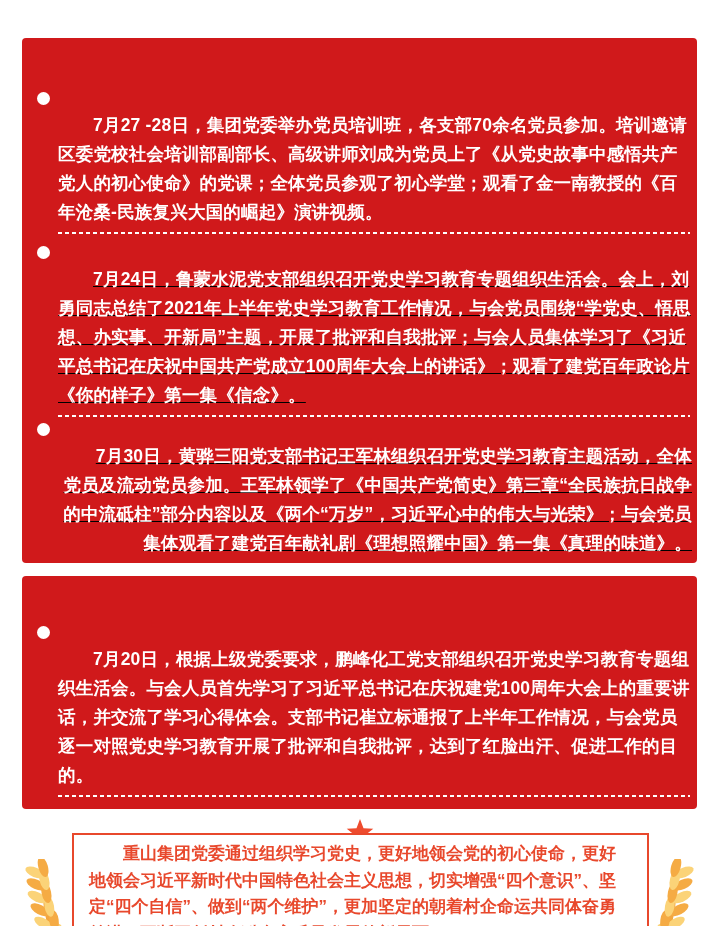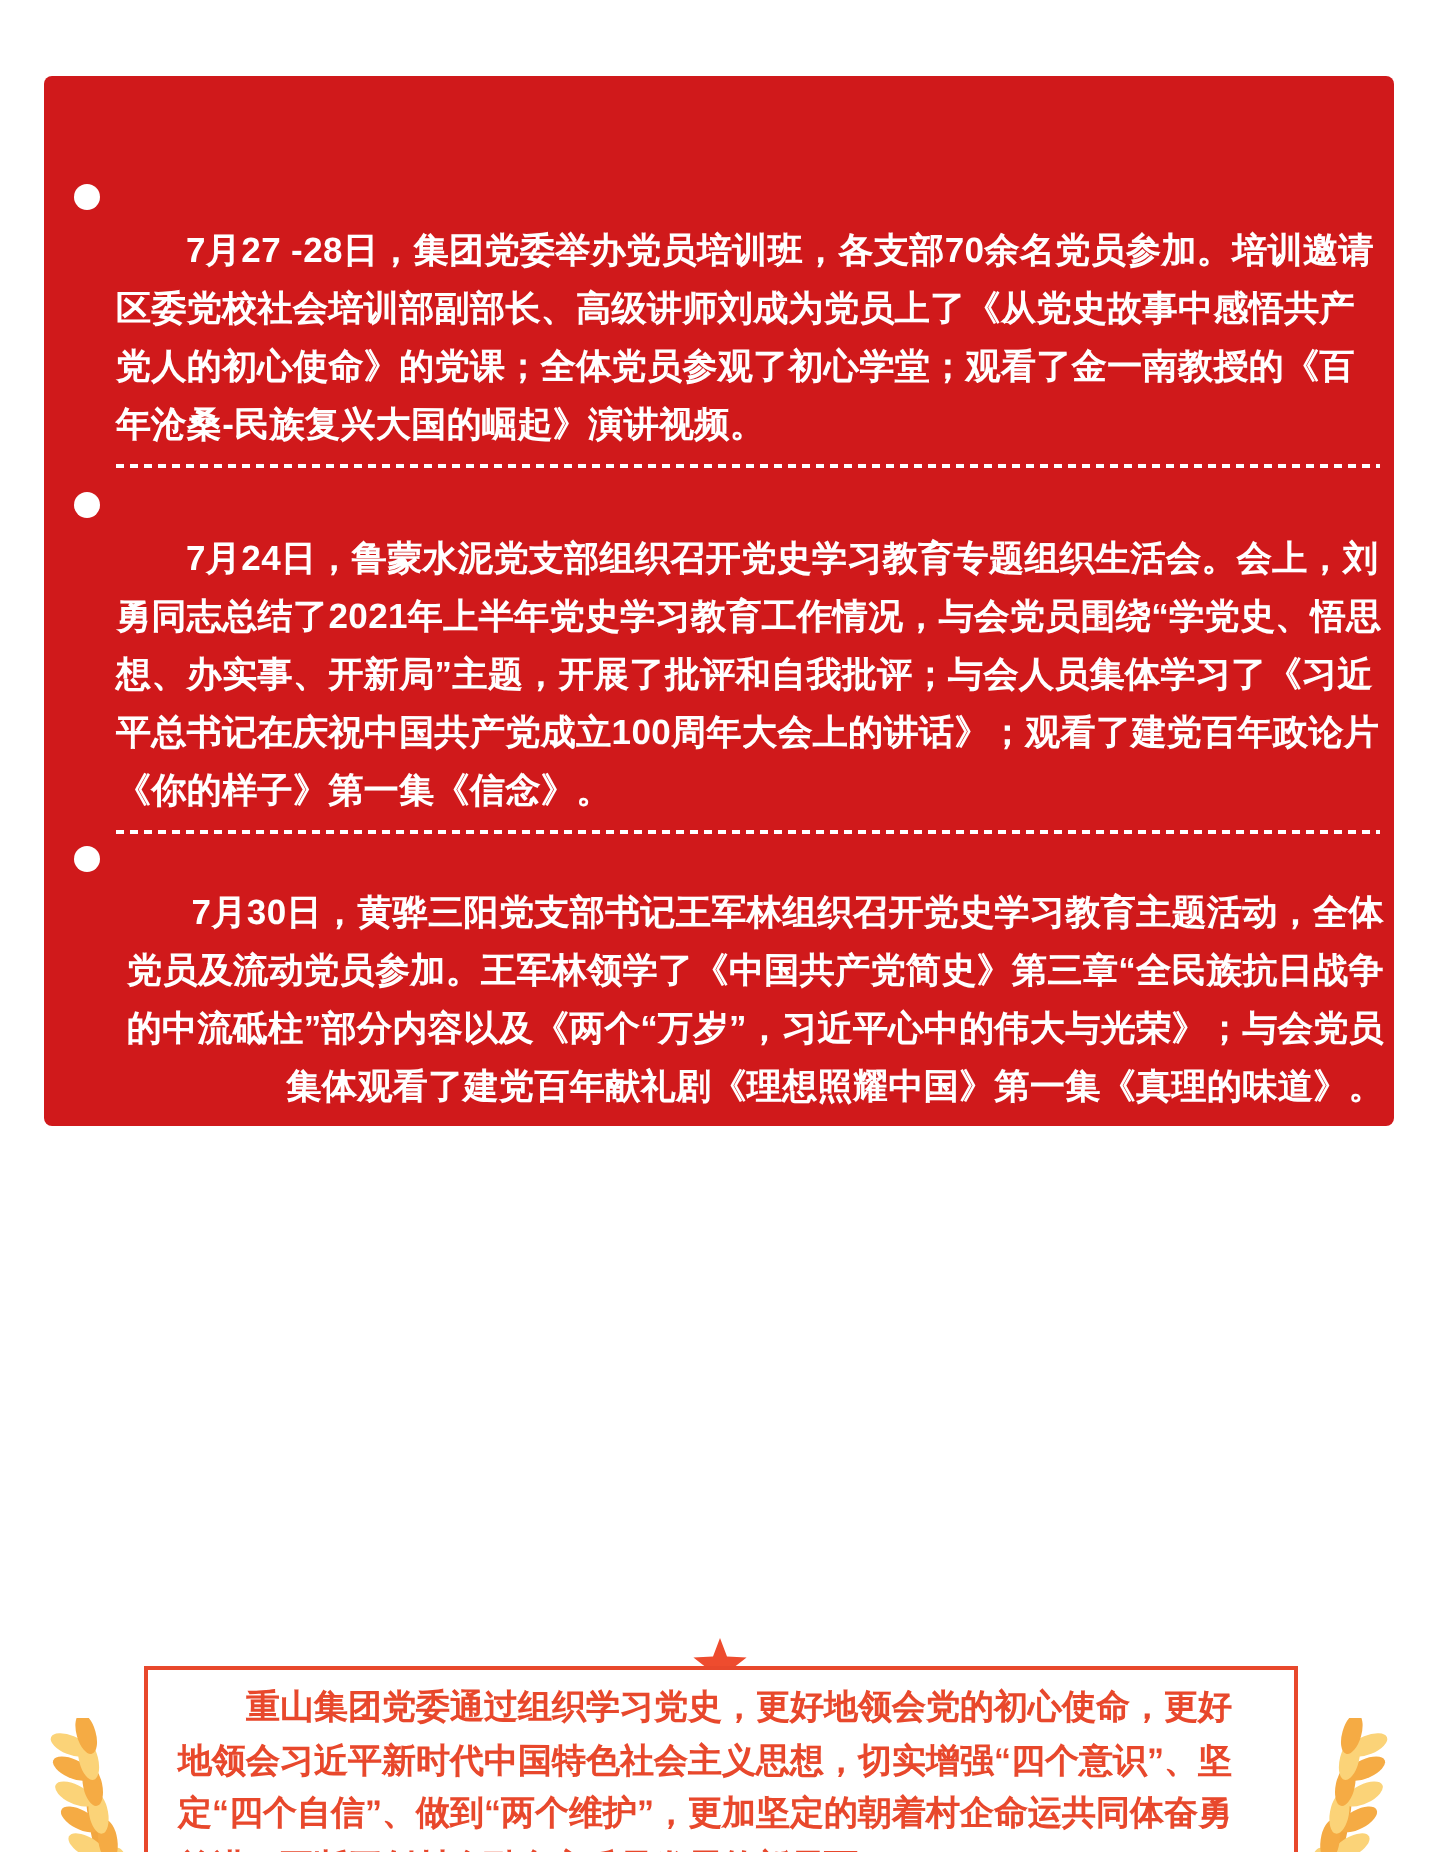--- a/index.html
+++ b/index.html
@@ -8,21 +8,21 @@
     font-family:"Liberation Sans", sans-serif; overflow:hidden;margin-top:33px;
   }
   .red-block {
     position:absolute; left:22px; width:675px; background:#d0191b;
     border-radius:4px; box-sizing:border-box;
   }
   .block-a { top:5px;   height:525px; padding-top:54px; }
   .block-b { top:543px; height:233px; padding-top:50px; }
 
   .entry { margin-left:15px; margin-right:9px; }
-  .entry + .entry { margin-top:12px; }
+  .entry + .entry { margin-top:12px;text-decoration:underline; }
   .block-a .entry.tight { margin-top:6px;text-align:right; }
 
   .bullet {
     display:block; width:13px; height:13px; border-radius:50%;
     background:#ffffff;
   }
   .entry-text {
     margin:6px 0 0 21px; width:634px;
     color:#ffffff; font-weight:bold; font-size:17.5px; line-height:29px;
     text-indent:2em; letter-spacing:0.2px; word-break:break-all;
@@ -67,20 +67,29 @@
     </div>
 
     <div class="entry tight">
       <span class="bullet"></span>
       <p class="entry-text">7月30日，黄骅三阳党支部书记王军林组织召开党史学习教育主题活动，全体党员及流动党员参加。王军林领学了《中国共产党简史》第三章“全民族抗日战争的中流砥柱”部分内容以及《两个“万岁”，习近平心中的伟大与光荣》；与会党员集体观看了建党百年献礼剧《理想照耀中国》第一集《真理的味道》。</p>
       <div class="dashed"></div>
     </div>
 
   </div>
 
+  <div class="red-block block-b">
+
+    <div class="entry">
+      <span class="bullet"></span>
+      <p class="entry-text">7月20日，根据上级党委要求，鹏峰化工党支部组织召开党史学习教育专题组织生活会。与会人员首先学习了习近平总书记在庆祝建党100周年大会上的重要讲话，并交流了学习心得体会。支部书记崔立标通报了上半年工作情况，与会党员逐一对照党史学习教育开展了批评和自我批评，达到了红脸出汗、促进工作的目的。</p>
+      <div class="dashed"></div>
+    </div>
+
+  </div>
 
   <svg class="star-icon" width="28" height="27" viewBox="0 0 28 27">
     <polygon points="14,0 17.5,9.2 27.3,9.7 19.6,15.8 22.2,25.3 14,19.9 5.8,25.3 8.4,15.8 0.7,9.7 10.5,9.2" fill="#ee4c2e"></polygon>
   </svg>
 
   <div class="summary-box">
     <p class="summary-text">重山集团党委通过组织学习党史，更好地领会党的初心使命，更好地领会习近平新时代中国特色社会主义思想，切实增强“四个意识”、坚定“四个自信”、做到“两个维护”，更加坚定的朝着村企命运共同体奋勇前进，不断开创村企融合高质量发展的新局面。</p>
   </div>
 
   <svg class="wheat wheat-left" viewBox="0 0 60 100">

